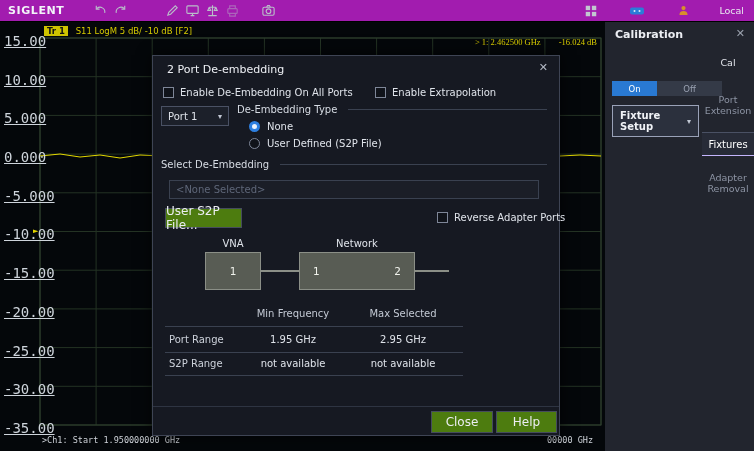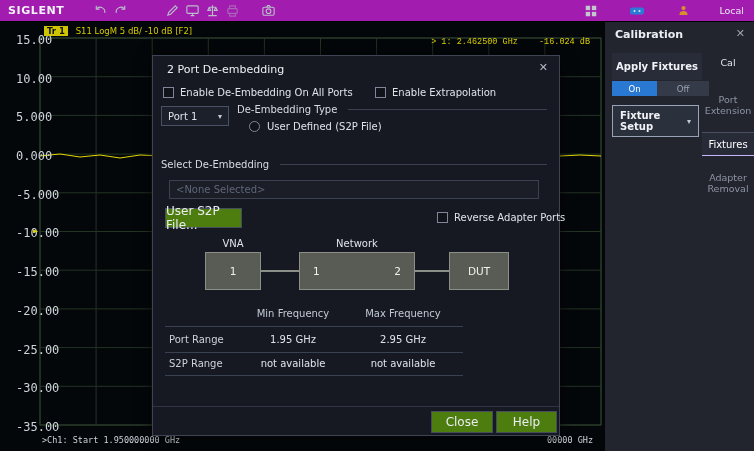--- a/index.html
+++ b/index.html
@@ -12,41 +12,41 @@
   .brand { color:#f2f4f8; font-weight:bold; font-size:11px; letter-spacing:.6px; padding:0 10px 0 8px; }
   .icon-btn { width:20px; height:18px; display:flex; align-items:center; justify-content:center; cursor:pointer; }
   .tb-gap { width:16px; }
   .tb-right { margin-left:auto; display:flex; align-items:center; gap:26px; padding-right:10px; }
   .local-label { color:#e8eaf0; font-size:9.5px; }
   svg.tbi { stroke:#b9bec9; fill:none; stroke-width:1.2; }
   .dim { opacity:.45; }
 
   
   .graph { position:absolute; top:22px; left:0; width:605px; height:429px; background:#04070a; }
-  .tick { position:absolute; left:16px; color:#ced4db; font-family:"DejaVu Sans Mono","Liberation Mono",monospace; font-size:12px; }
+  .tick { position:absolute; left:4px; color:#ced4db; font-family:"DejaVu Sans Mono","Liberation Mono",monospace; font-size:14px;text-decoration:underline; }
   .refmark { position:absolute; left:33px; top:205px; color:#e2d400; font-size:7px; }
   .traceline { position:absolute; top:4px; left:44px; font-size:8.5px; white-space:nowrap; }
   .trace-badge { background:#cfc400; color:#111; padding:0 3px; font-weight:bold; }
   .trace-info { color:#d6ca00; margin-left:5px; }
-  .marker-readout { position:absolute; top:15px; right:15px; color:#dccf00; font-size:8.5px;
-                    font-family:Liberation Mono, monospace; white-space:nowrap; }
+  .marker-readout { position:absolute; top:15px; right:8px; color:#dccf00; font-size:8.5px;
+                    font-family:Liberation Serif, serif; white-space:nowrap; }
   .marker-level { margin-left:16px; }
   .status { position:absolute; top:413px; color:#cfd3d9; font-size:8.5px;
             font-family:"DejaVu Sans Mono","Liberation Mono",monospace; white-space:nowrap; }
   .status-l { left:42px; } .status-r { left:547px; }
 
   
   .sidebar { position:absolute; top:22px; left:605px; width:149px; height:429px; background:#22252e; z-index:5; }
   .sb-title { position:absolute; top:6px; left:10px; color:#eceef3; font-size:11px; font-weight:600; }
   .sb-close { position:absolute; top:5px; right:9px; color:#9aa1ad; font-size:11px; cursor:pointer; }
   .sb-apply { position:absolute; left:7px; top:31px; width:90px; height:27px; background:#282c38; color:#f0f2f6;
               font-size:10px; font-weight:bold; display:flex; align-items:center; justify-content:center; cursor:pointer; }
   .sb-on  { position:absolute; left:7px;  top:59px; width:45px; height:15px; background:#2979d2; color:#fff;
             font-size:8.5px; display:flex; align-items:center; justify-content:center; cursor:pointer; }
-  .sb-off { position:absolute; left:52px; top:59px; width:52px; height:15px; background:#343a47; color:#9aa2b2;
+  .sb-off { position:absolute; left:52px; top:59px; width:65px; height:15px; background:#343a47; color:#9aa2b2;
             font-size:8.5px; display:flex; align-items:center; justify-content:center; cursor:pointer; }
   .sb-fixture { position:absolute; left:7px; top:83px; width:87px; height:32px; background:#2b303d;
                 border:1px solid #9aa2b8; color:#f0f2f6; font-size:10px; font-weight:bold;
                 display:flex; align-items:center; justify-content:space-between; padding:0 7px; cursor:pointer; }
   .sb-tab { position:absolute; left:97px; width:52px; text-align:center; font-size:9.5px; color:#8d94a4;
             line-height:11px; cursor:pointer; }
   .sb-tab.t0 { top:35px; color:#e2e5eb; }
   .sb-tab.t1 { top:72px; }
   .sb-tab.t2 { top:110px; height:24px; line-height:23px; background:#272b37; color:#fff; font-size:10px;
                border-top:1px solid #4a5164; border-bottom:1px solid #c4b5fd; }
@@ -220,21 +220,20 @@
       <span class="marker-level">-16.024 dB</span>
     </div>
 
     <span class="status status-l">&gt;Ch1: Start 1.950000000 GHz</span>
     <span class="status status-r">00000 GHz</span>
   </div>
 
   <div class="sidebar">
     <span class="sb-title">Calibration</span>
     <span class="sb-close">✕</span>
-    <div class="sb-apply">Apply Fixtures</div>
     <div class="sb-on">On</div>
     <div class="sb-off">Off</div>
     <div class="sb-fixture">
       <span>Fixture Setup</span>
       <span class="chev">▾</span>
     </div>
     <div class="sb-tab t0">Cal</div>
     <div class="sb-tab t1">Port Extension</div>
     <div class="sb-tab t2">Fixtures</div>
     <div class="sb-tab t3">Adapter Removal</div>
@@ -253,20 +252,24 @@
       <span>Port 1</span>
       <span class="chev">▾</span>
     </div>
 
     <div class="group" style="left:84px; top:48px; width:310px;">
       <div class="group-head">
         <span class="group-legend">De-Embedding Type</span>
         <span class="group-line"></span>
       </div>
       <div class="radio-row">
+        <span class="radio sel"></span>
+        <span>None</span>
+      </div>
+      <div class="radio-row">
         <span class="radio"></span>
         <span>User Defined (S2P File)</span>
       </div>
     </div>
 
     <div class="group" style="left:8px; top:103px; width:386px;">
       <div class="group-head">
         <span class="group-legend">Select De-Embedding</span>
         <span class="group-line"></span>
       </div>
@@ -277,28 +280,27 @@
     <span class="cbx" style="left:284px; top:156px;"></span>
     <span class="lbl" style="left:301px; top:156px;">Reverse Adapter Ports</span>
 
     <span class="dia-lbl" style="left:52px; width:56px;">VNA</span>
     <span class="dia-lbl" style="left:146px; width:116px;">Network</span>
     <div class="dia-box" style="left:52px; width:56px;">1</div>
     <div class="dia-box" style="left:146px; width:116px; justify-content:space-between; padding:0 13px;">
       <span>1</span>
       <span>2</span>
     </div>
-    <div class="dia-box" style="left:296px; width:60px;">DUT</div>
     <div class="dia-conn" style="left:108px; width:38px;"></div>
     <div class="dia-conn" style="left:262px; width:34px;"></div>
 
     <div class="t-row" style="top:252px; color:#c3c9d4;">
       <span class="t-label"></span>
       <span class="t-min">Min Frequency</span>
-      <span class="t-max">Max Frequency</span>
+      <span class="t-max">Max Selected</span>
     </div>
     <div class="t-line" style="top:270px;"></div>
     <div class="t-row" style="top:278px;">
       <span class="t-label">Port Range</span>
       <span class="t-min">1.95 GHz</span>
       <span class="t-max">2.95 GHz</span>
     </div>
     <div class="t-line" style="top:296px;"></div>
     <div class="t-row" style="top:302px;">
       <span class="t-label">S2P Range</span>

